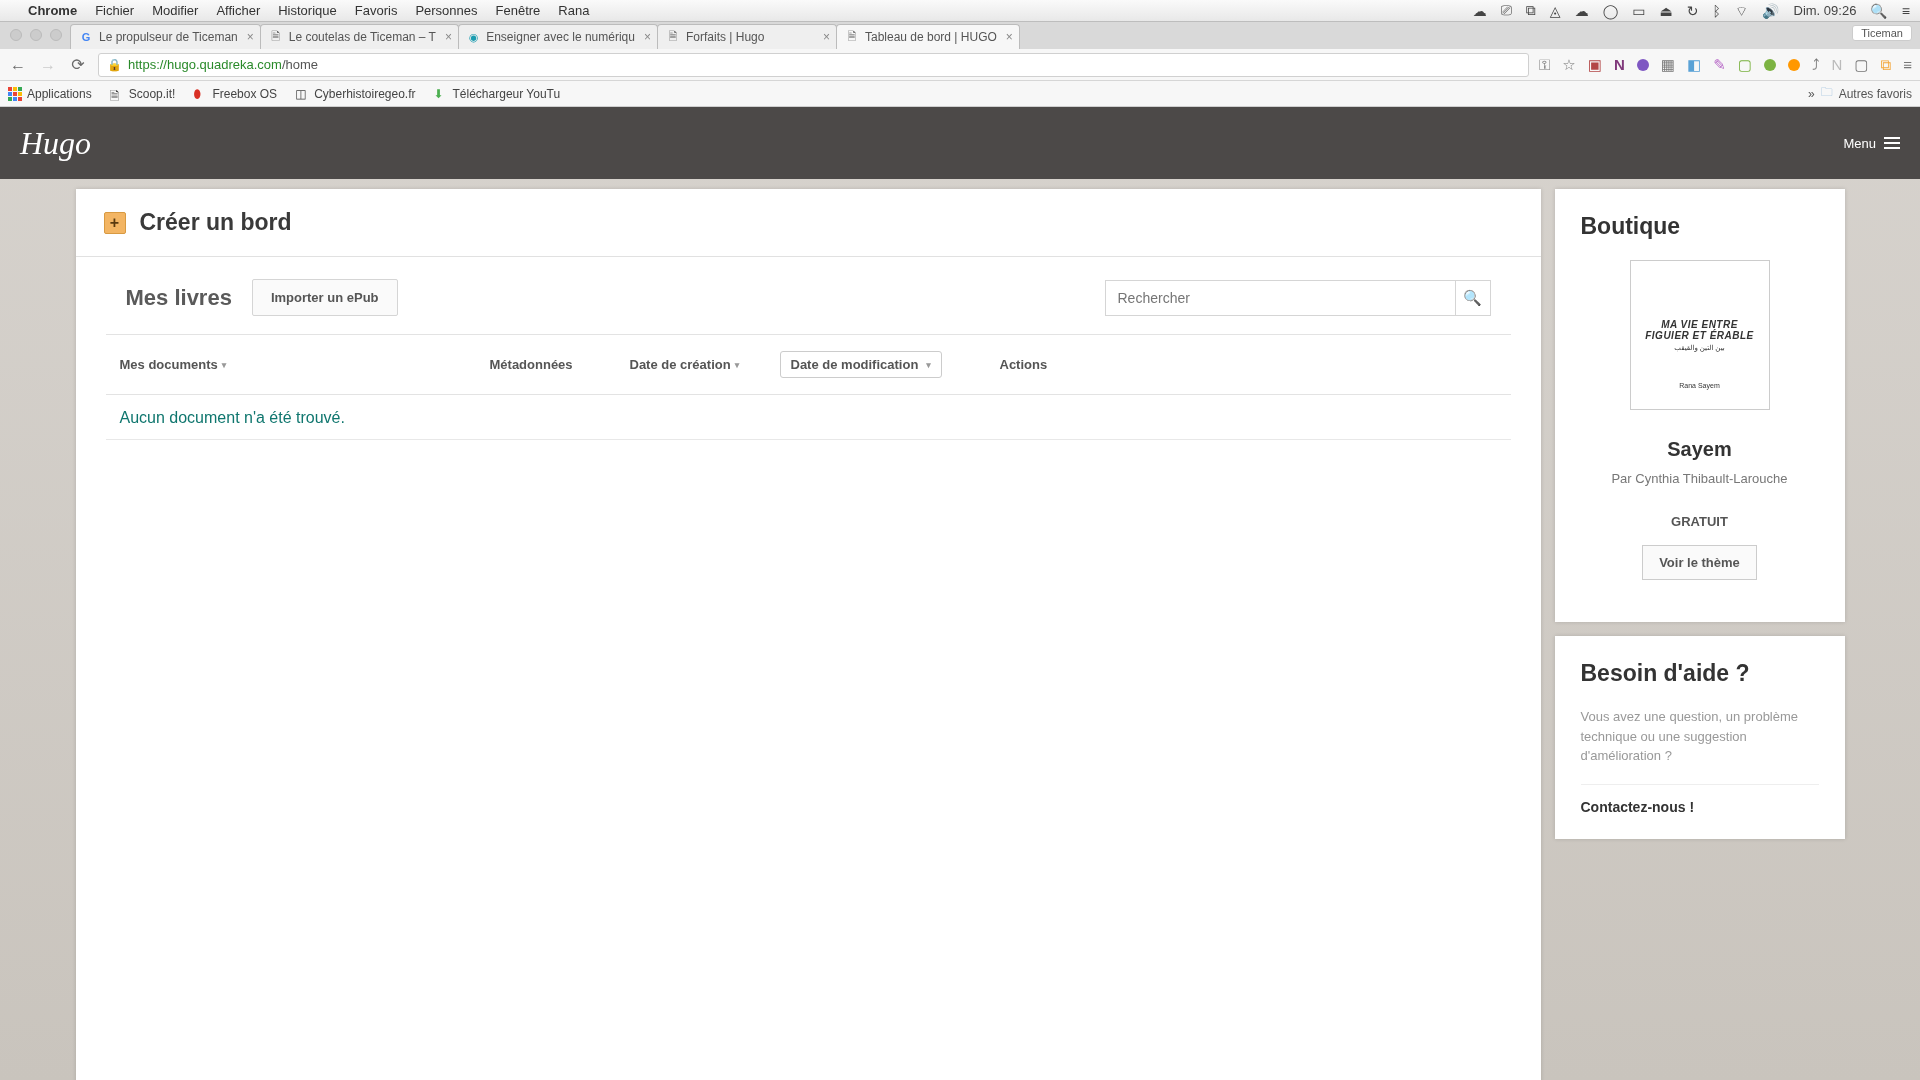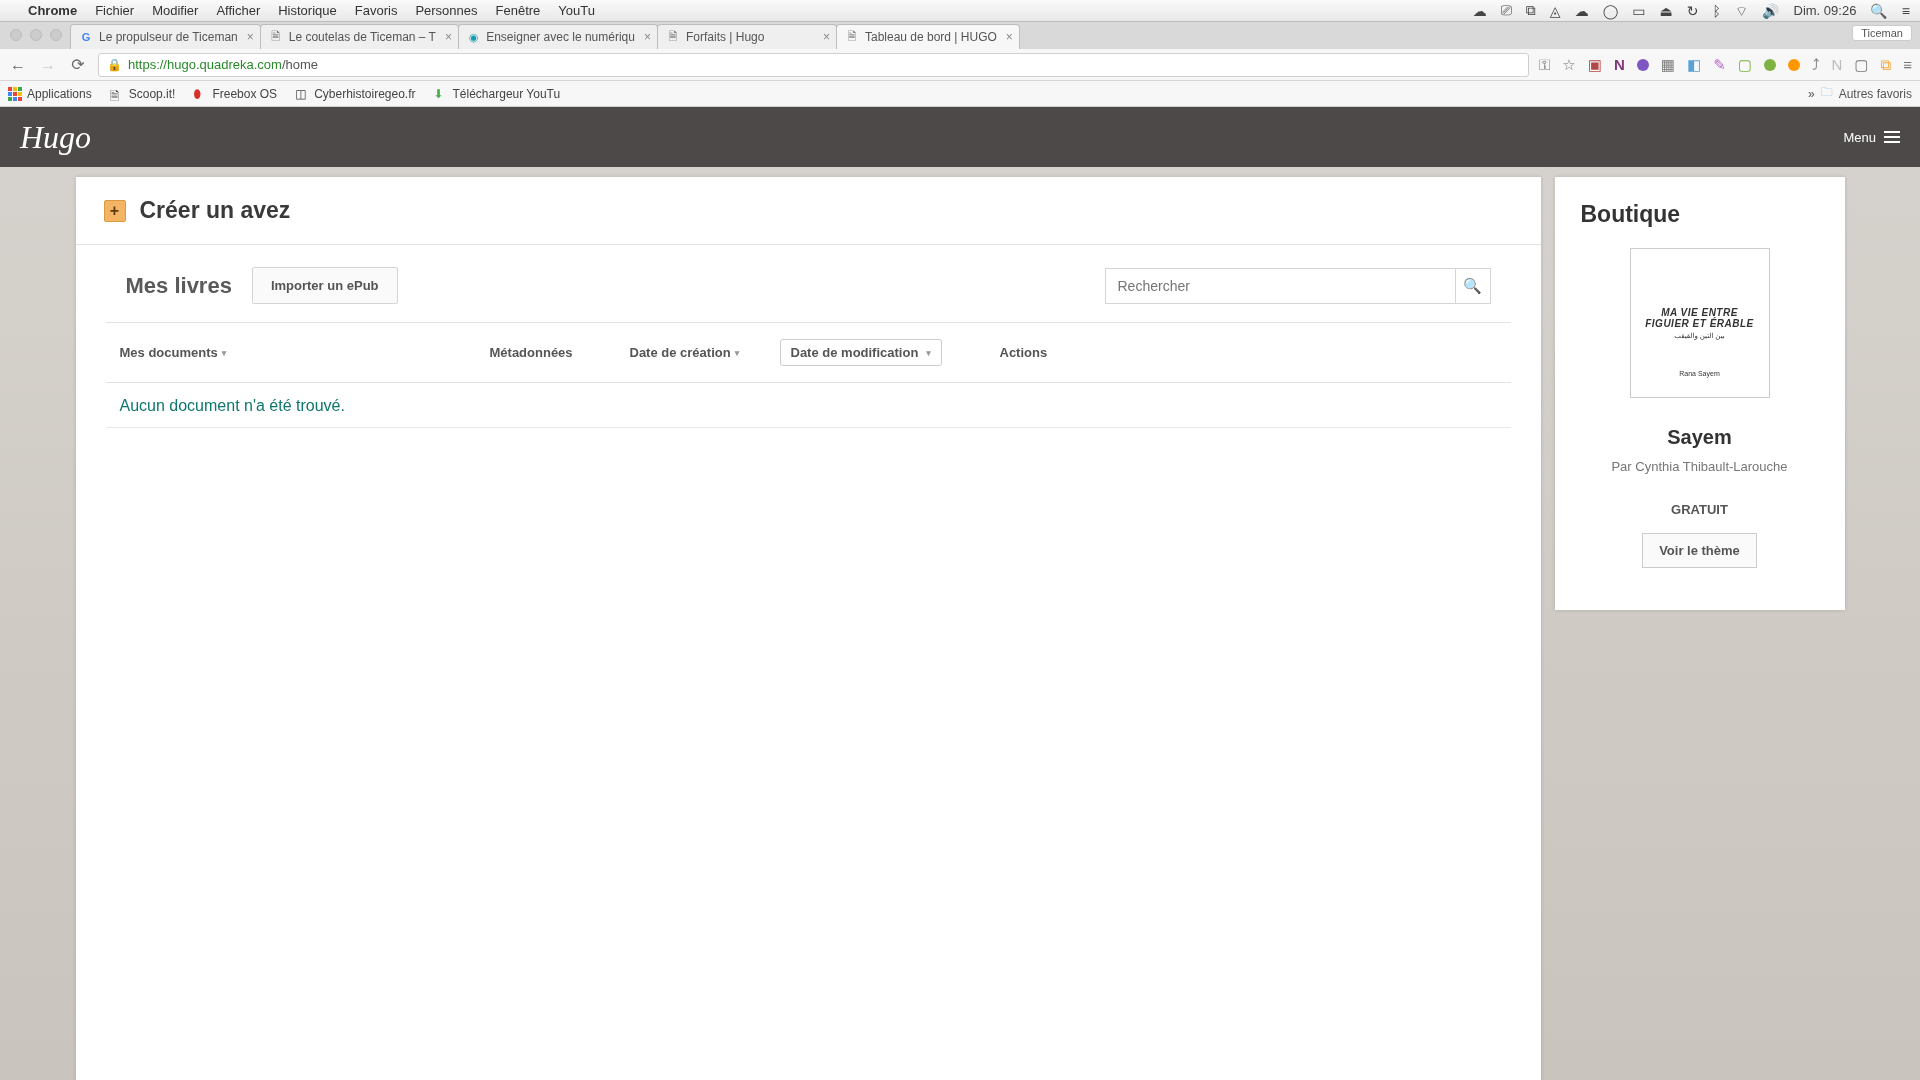--- a/index.html
+++ b/index.html
@@ -113,21 +113,21 @@
 .apps-ico span:nth-child(5){background:#ea4335;}
 .apps-ico span:nth-child(6){background:#fbbc05;}
 .apps-ico span:nth-child(7){background:#34a853;}
 .apps-ico span:nth-child(8){background:#4285f4;}
 .apps-ico span:nth-child(9){background:#ea4335;}
 .bookmarks-bar .right { margin-left:auto; display:flex; align-items:center; gap:6px; color:#555;}
 .bookmarks-bar .right .folder { color:#8ab4d8; }
 
 
 .app-header {
-  height: 60px;
+  height: 72px;
   background:#4c4948;
   display:flex; align-items:center; justify-content:space-between;
   padding: 0 20px;
 }
 .app-logo {
   font-family: "Brush Script MT", cursive;
   color:#fff; font-size:32px;
   font-style: italic;
 }
 .app-menu { color:#fff; font-size:13px; display:flex; align-items:center; gap:8px;}
@@ -251,21 +251,21 @@
   <div class="left">
     <span class="apple-logo"></span>
     <span style="font-weight:bold">Chrome</span>
     <span>Fichier</span>
     <span>Modifier</span>
     <span>Afficher</span>
     <span>Historique</span>
     <span>Favoris</span>
     <span>Personnes</span>
     <span>Fenêtre</span>
-    <span>YouTu</span>
+    <span>Rana</span>
   </div>
   <div class="right">
     <span>☁</span>
     <span>⎚</span>
     <span>⧉</span>
     <span>◬</span>
     <span>☁</span>
     <span>◯</span>
     <span>▭</span>
     <span>⏏</span>
@@ -389,21 +389,21 @@
         <span></span>
         <span></span>
       </span>
   </div>
 </div>
 
 <div class="page-wrap">
   <div class="main-card">
     <div class="create-bar">
       <div class="plus-badge">+</div>
-      <h2>Créer un avez</h2>
+      <h2>Créer un bord</h2>
     </div>
 
     <div class="books-toolbar">
       <h3>Mes livres</h3>
       <button class="import-btn">Importer un ePub</button>
       <div class="search-wrap">
         <input class="search-input" placeholder="Rechercher" style="">
         <button class="search-btn">
             <span>🔍</span>
           </button>
@@ -444,14 +444,19 @@
         <div class="title">MA VIE ENTRE FIGUIER ET ÉRABLE</div>
         <div class="sub">بين التين والقيقب</div>
         <div class="author">Rana Sayem</div>
       </div>
       <div class="book-title-big">Sayem</div>
       <div class="book-author">Par Cynthia Thibault-Larouche</div>
       <div class="book-price">GRATUIT</div>
       <button class="theme-btn">Voir le thème</button>
     </div>
 
+    <div class="side-card">
+      <h2>Besoin d'aide ?</h2>
+      <div class="help-text">Vous avez une question, un problème technique ou une suggestion d'amélioration ?</div>
+      <a class="help-link">Contactez-nous !</a>
+    </div>
   </div>
 </div>
 
 </body></html>

